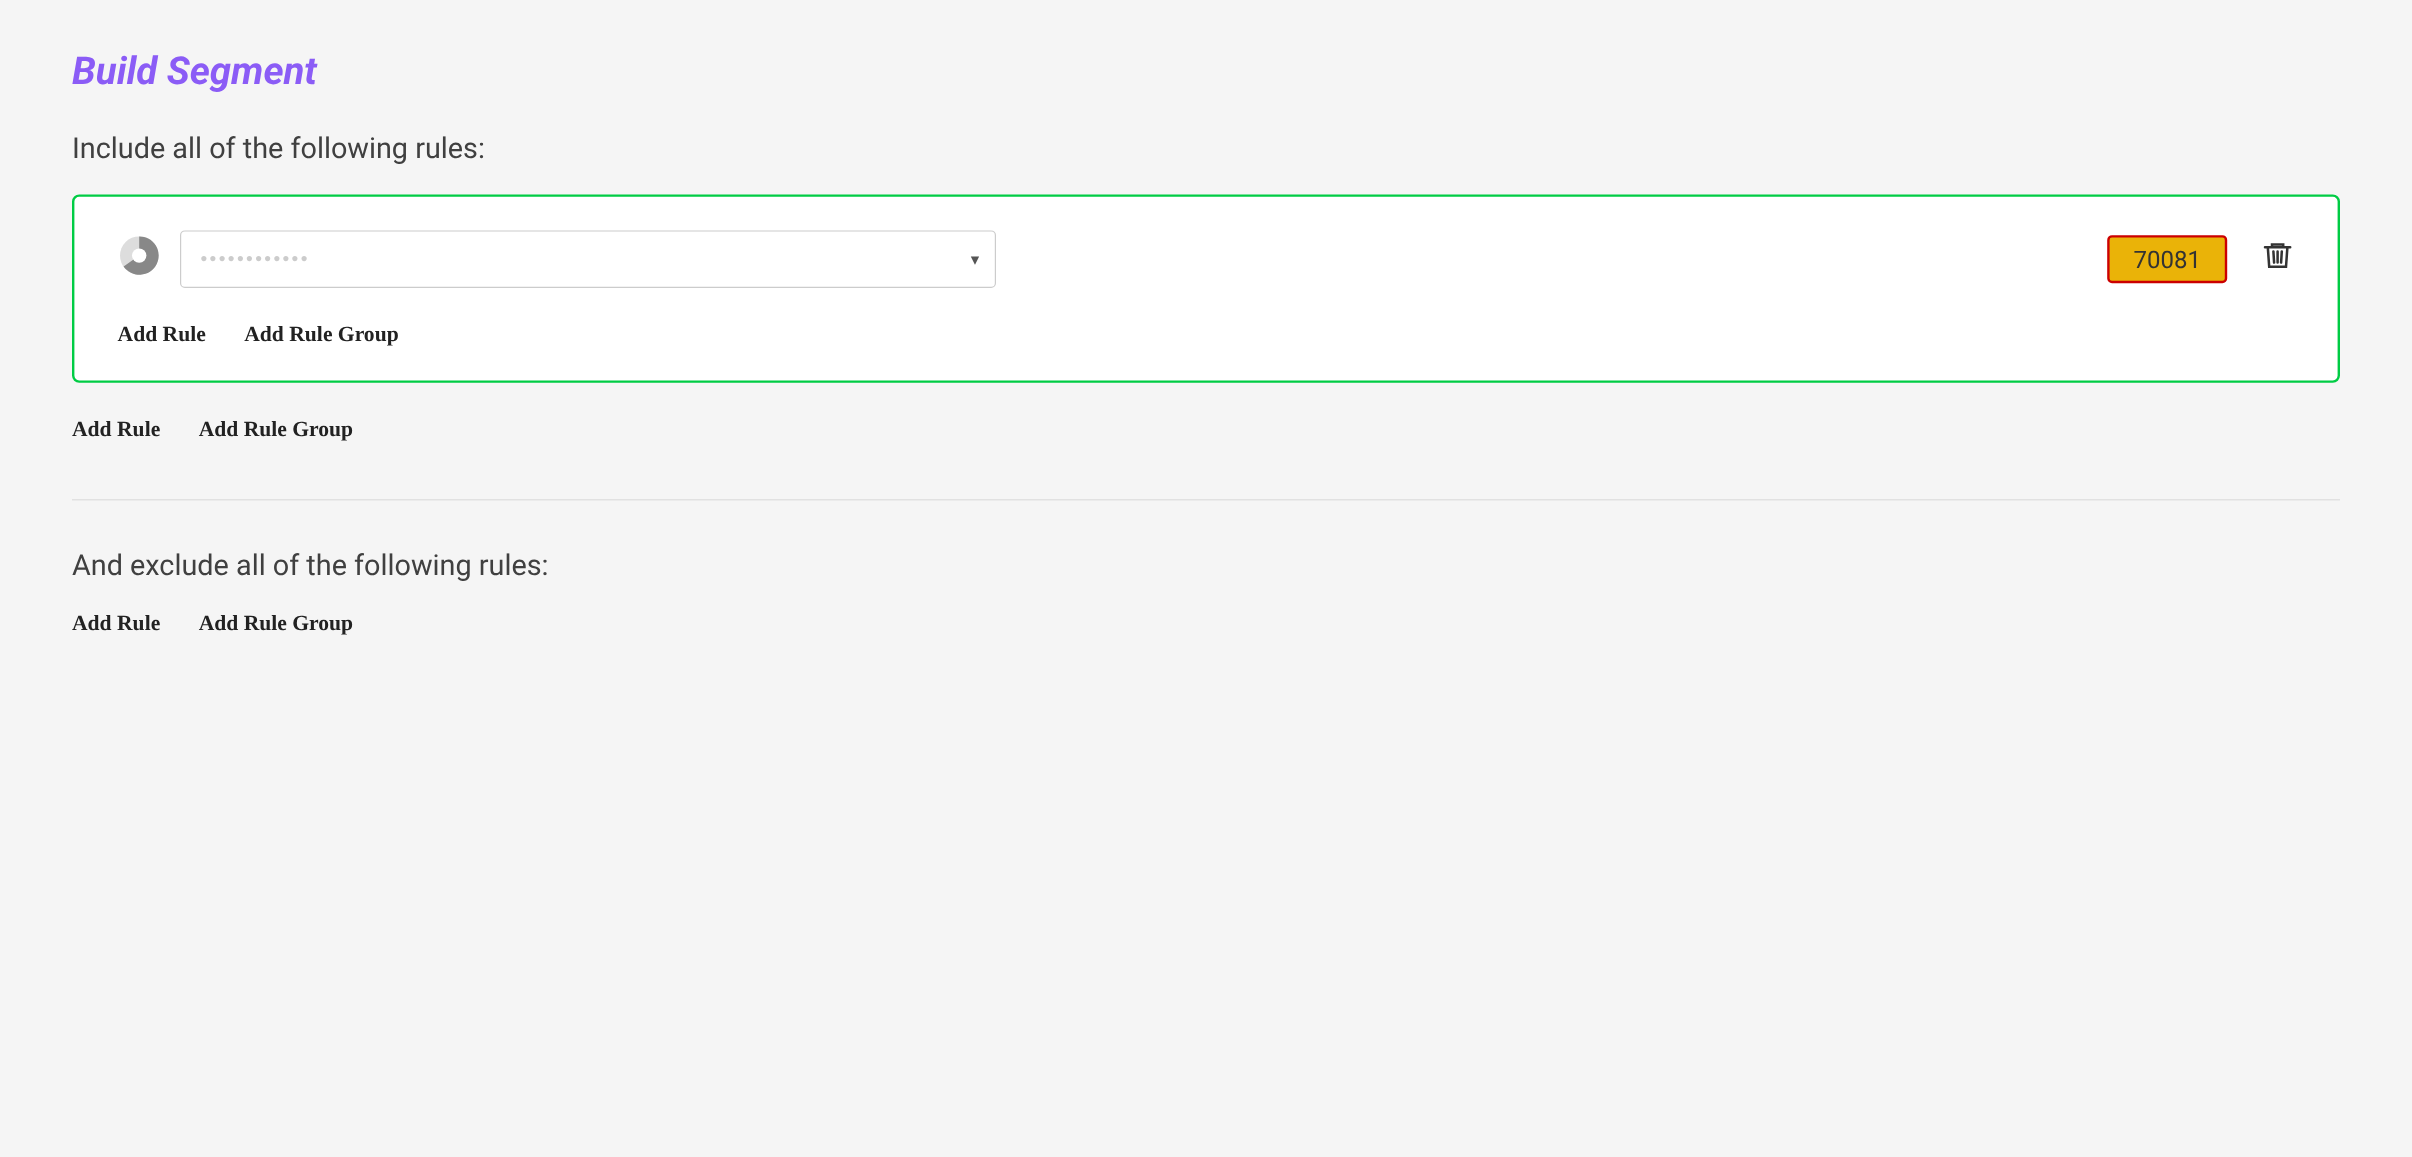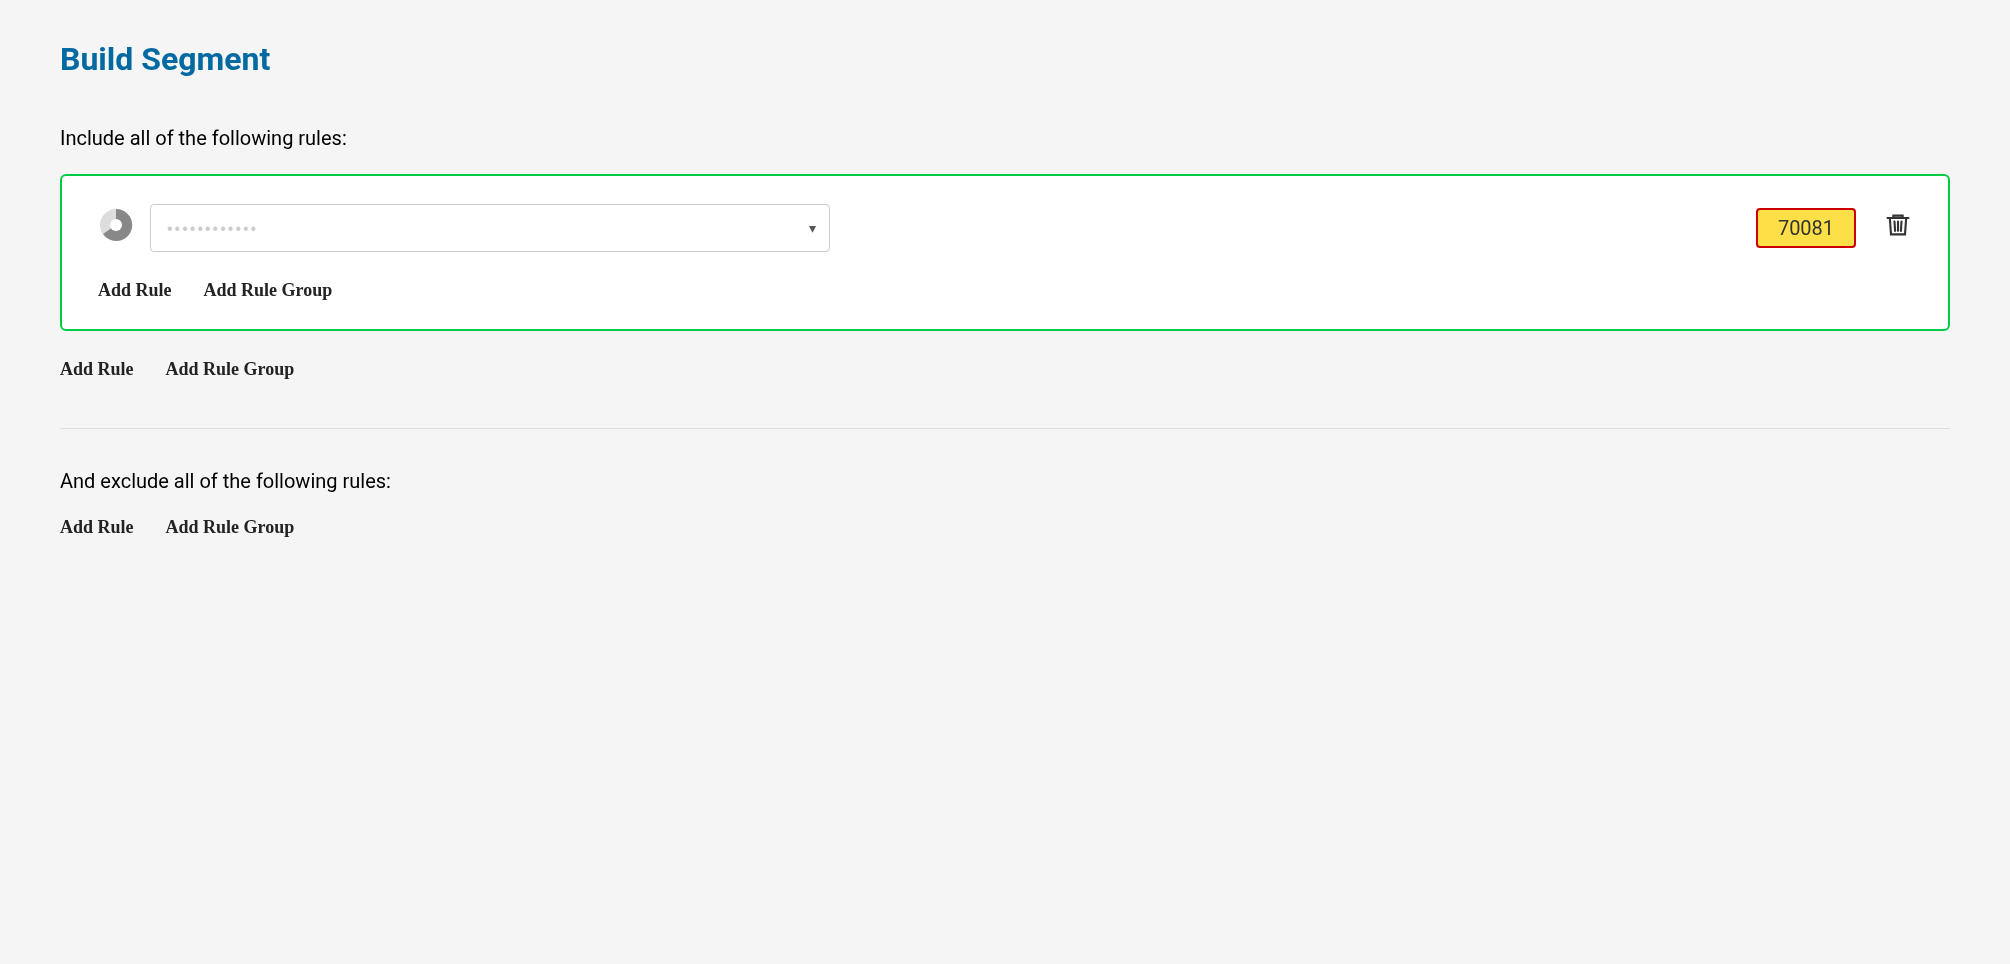--- a/index.html
+++ b/index.html
@@ -13,27 +13,28 @@
       background-color: #f5f5f5;
       color: #222;
       width: 2010px;
       min-height: 964px;
       padding: 40px 60px;
     }
 
     .page-title {
       font-size: 32px;
       font-weight: 700;
-      color: #0369a1;
-      margin-bottom: 48px;
+      color: #8b5cf6;
+      margin-bottom: 32px;
+      font-style: italic;
     }
 
     .section-label {
-      font-size: 20px;
-      color: #000000;
+      font-size: 24px;
+      color: #404040;
       margin-bottom: 24px;
     }
 
     .rule-group-box {
       border: 2px solid #00cc44;
       border-radius: 6px;
       background: #fff;
       padding: 28px 36px;
       margin-bottom: 28px;
       position: relative;
@@ -75,21 +76,21 @@
       font-size: 14px;
       color: #555;
     }
 
     .count-badge {
       border: 2.5px solid #cc0000;
       border-radius: 4px;
       padding: 6px 18px;
       font-size: 20px;
       color: #333;
-      background: #fde047;
+      background: #eab308;
       margin-left: auto;
       min-width: 100px;
       text-align: center;
     }
 
     .trash-icon {
       font-size: 24px;
       color: #333;
       cursor: pointer;
       margin-left: 12px;

